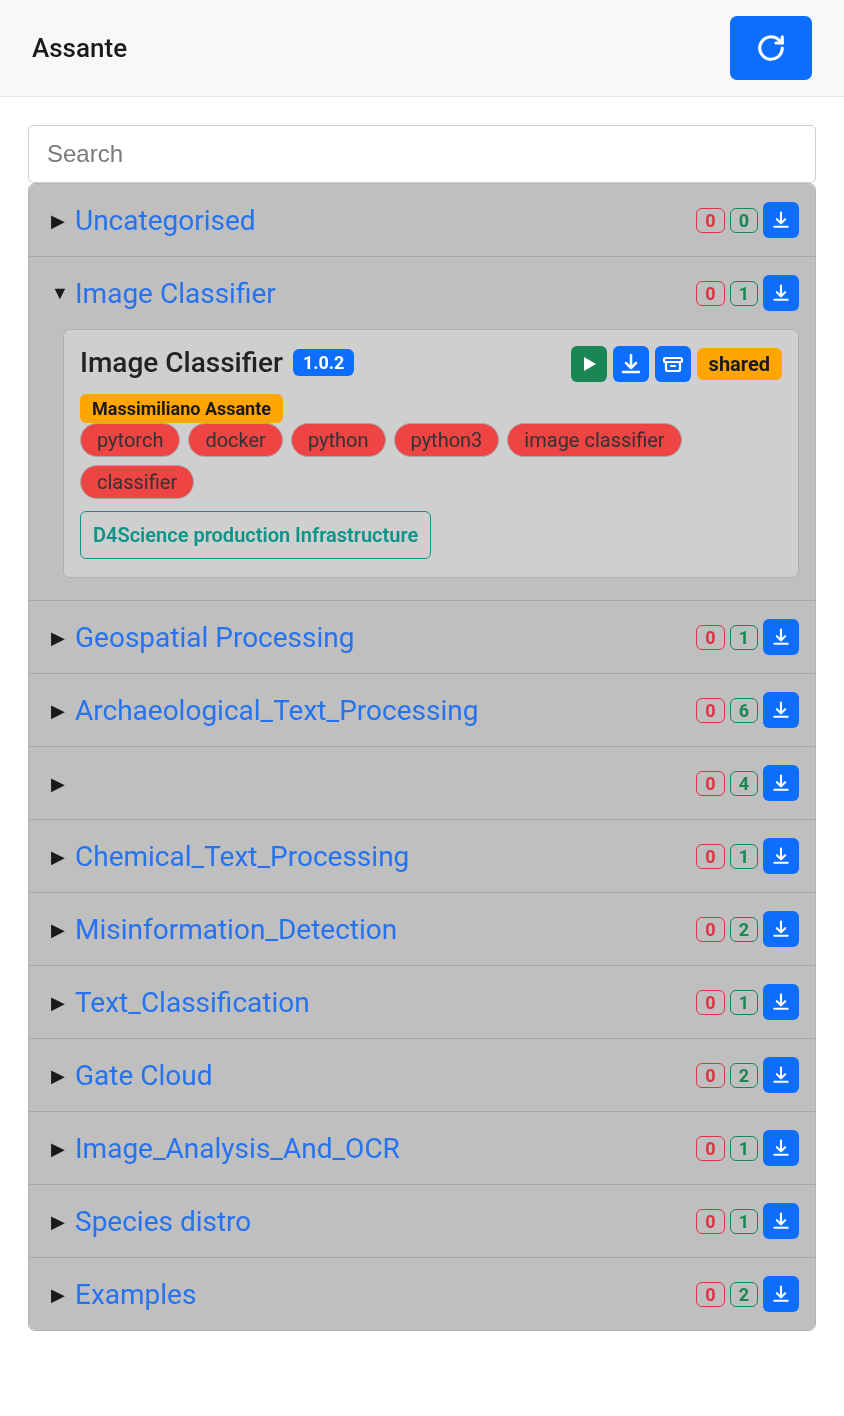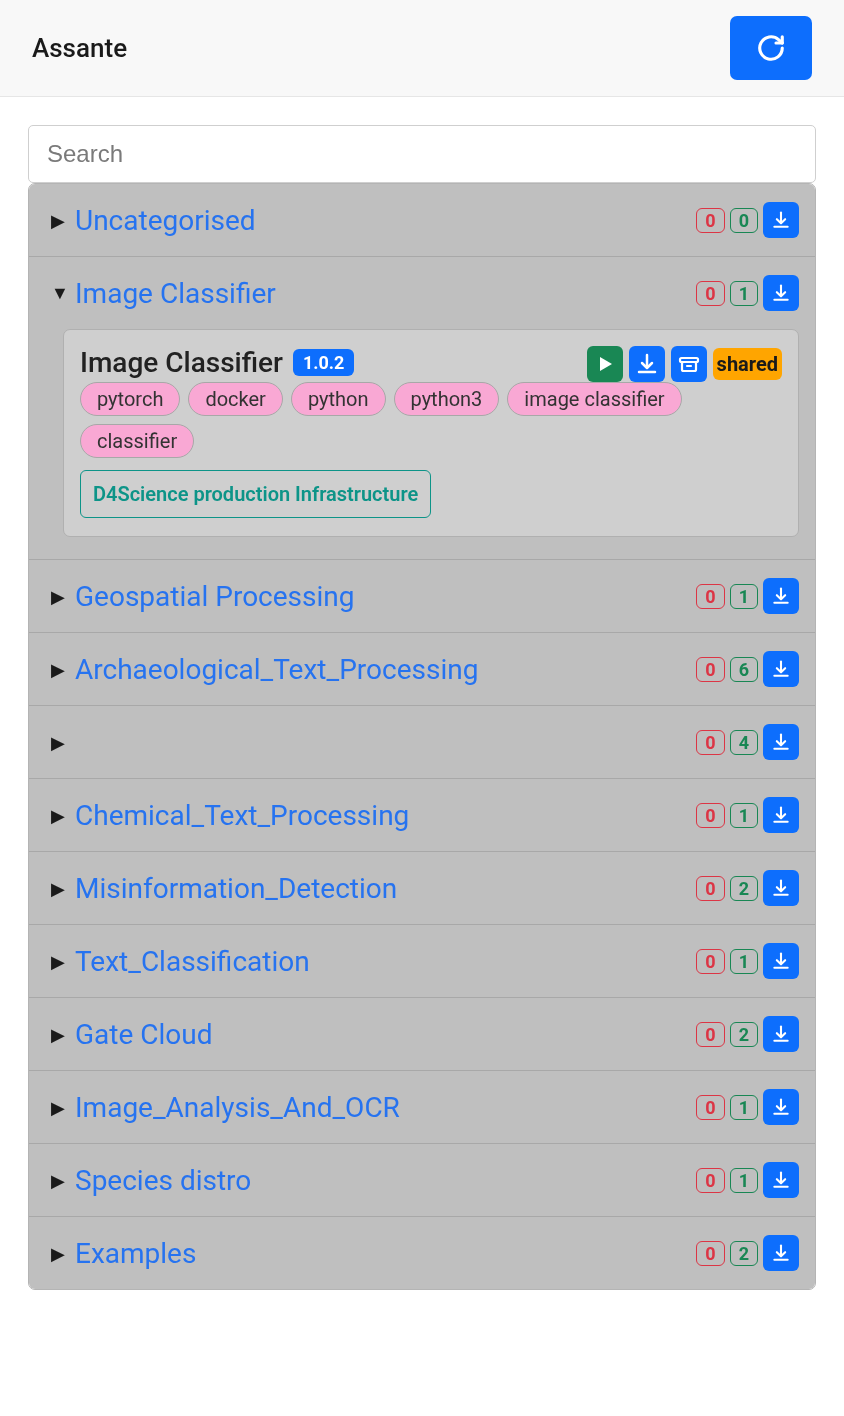--- a/index.html
+++ b/index.html
@@ -138,42 +138,42 @@
     align-items: center;
     justify-content: center;
     cursor: pointer;
   }
   .sq-green { background: #198754; }
   .sq-blue { background: #0d6efd; }
   .shared-badge {
     background: #ffa500;
     color: #1a1a1a;
     border-radius: 6px;
-    padding: 4px 4px;
+    padding: 4px 12px;
     font-size: 20px;
     font-weight: 700;
   }
   .author-badge {
     display: inline-block;
     background: #ffa500;
     color: #1a1a1a;
     border-radius: 6px;
     padding: 4px 12px;
     font-size: 18px;
     font-weight: 700;
     margin-top: 12px;
   }
   .desc {
     margin: 16px 0 14px 0;
     font-size: 20px;
     color: #222;
   }
   .tags { display: flex; flex-wrap: wrap; gap: 8px; }
   .tag {
-    background: #f9a8d4;
+    background: #ef4444;
     border: 1px solid #a8a8a8;
     border-radius: 999px;
     padding: 4px 16px;
     font-size: 20px;
     color: #333;
   }
   .infra-tag {
     display: inline-block;
     margin-top: 12px;
     border: 1.5px solid #0d9488;
@@ -257,21 +257,21 @@
               </button>
               <button class="sq-btn sq-blue">
                 <svg viewBox="0 0 24 24" fill="none" stroke="#fff" stroke-width="2.2" stroke-linecap="round" stroke-linejoin="round">
                   <rect x="3" y="6" width="18" height="4" rx="1.5"></rect>
                   <rect x="5" y="10" width="14" height="9" rx="1.5"></rect>
                   <path d="M10 14h4"></path>
                 </svg>
               </button>
               <span class="shared-badge">shared</span>
             </div>
-          </div><div class="tags">
+          </div><span class="author-badge">Massimiliano Assante</span><div class="tags">
             <span class="tag">pytorch</span>
             <span class="tag">docker</span>
             <span class="tag">python</span>
             <span class="tag">python3</span>
             <span class="tag">image classifier</span>
             <span class="tag">classifier</span>
           </div><span class="infra-tag">D4Science production Infrastructure</span></div>
       </div>
       <div class="cat">
         <div class="cat-left">

